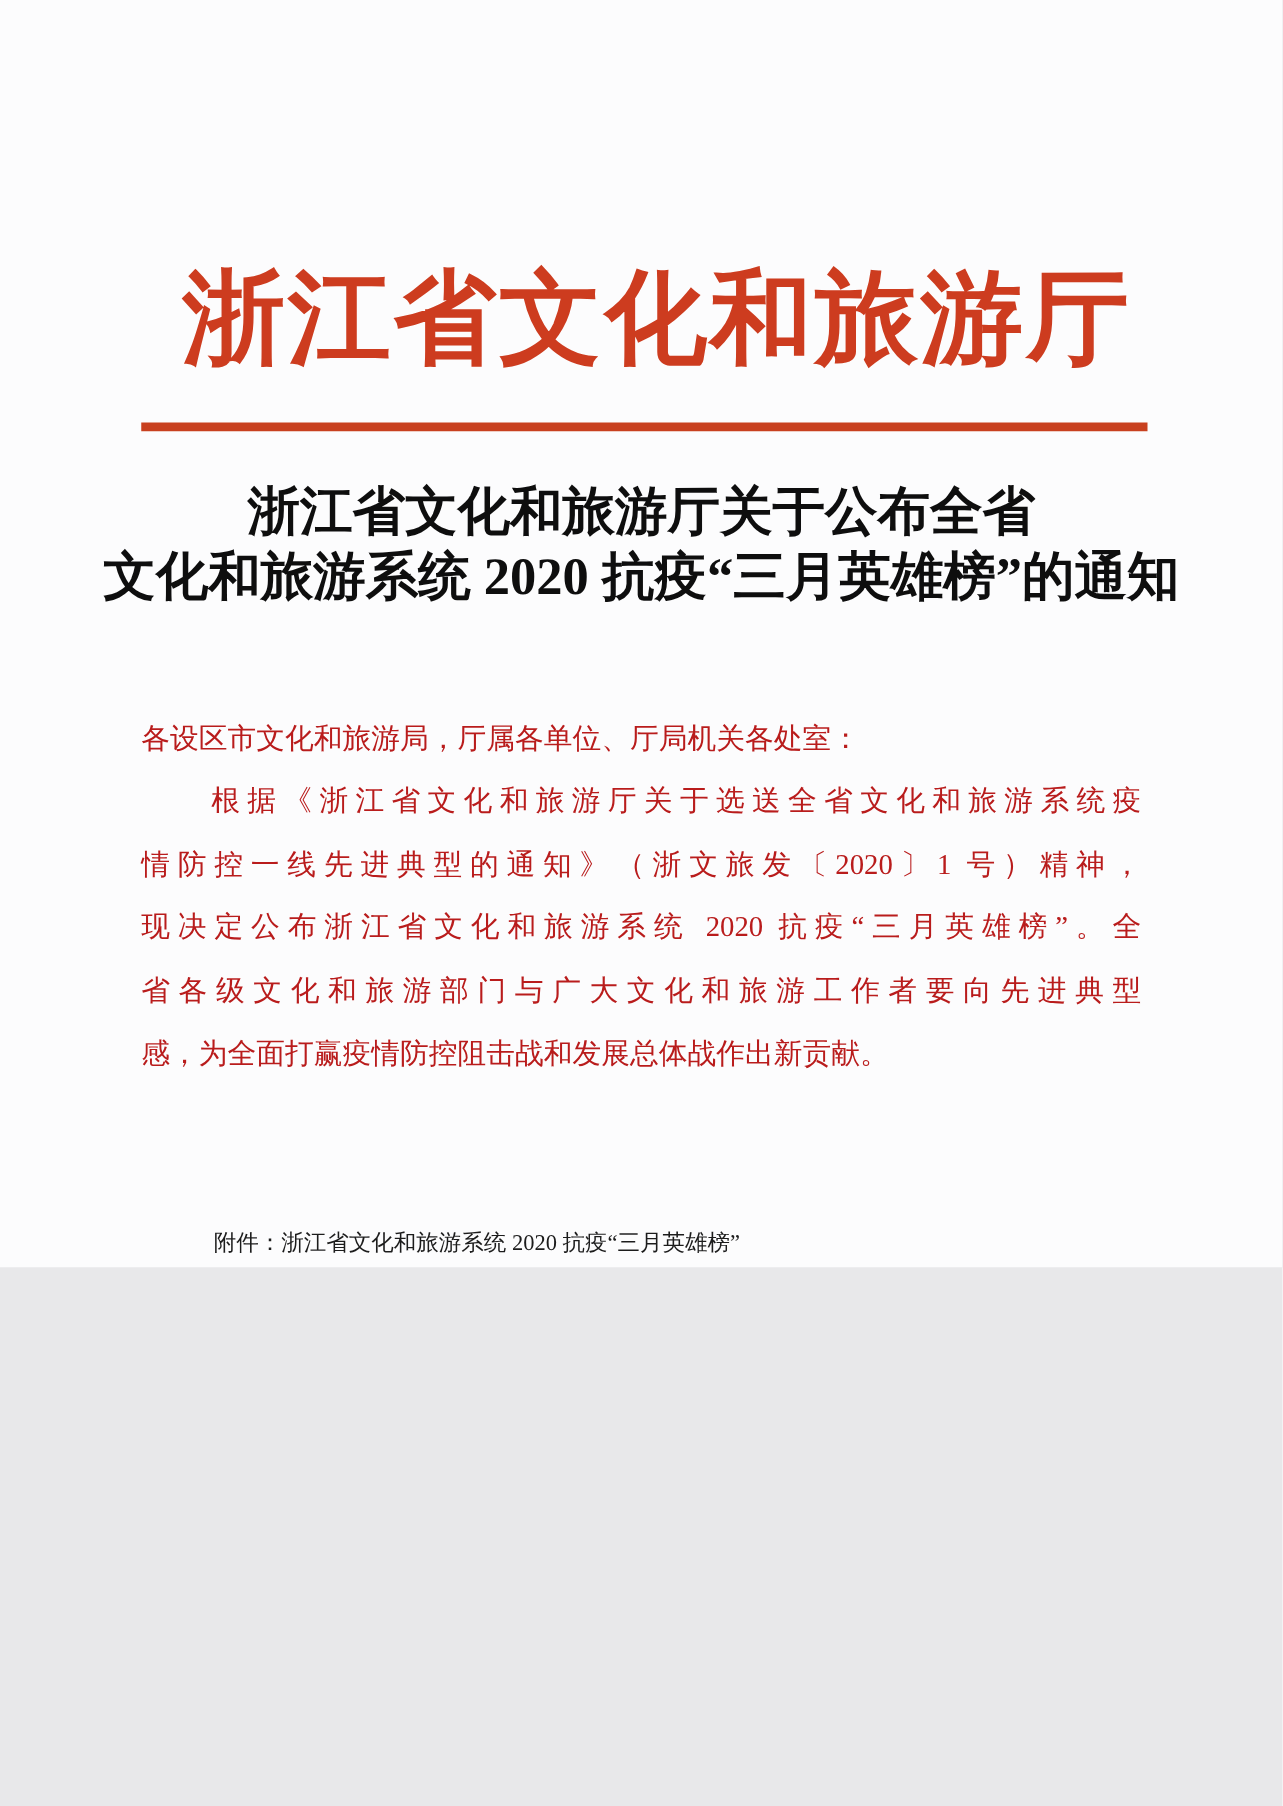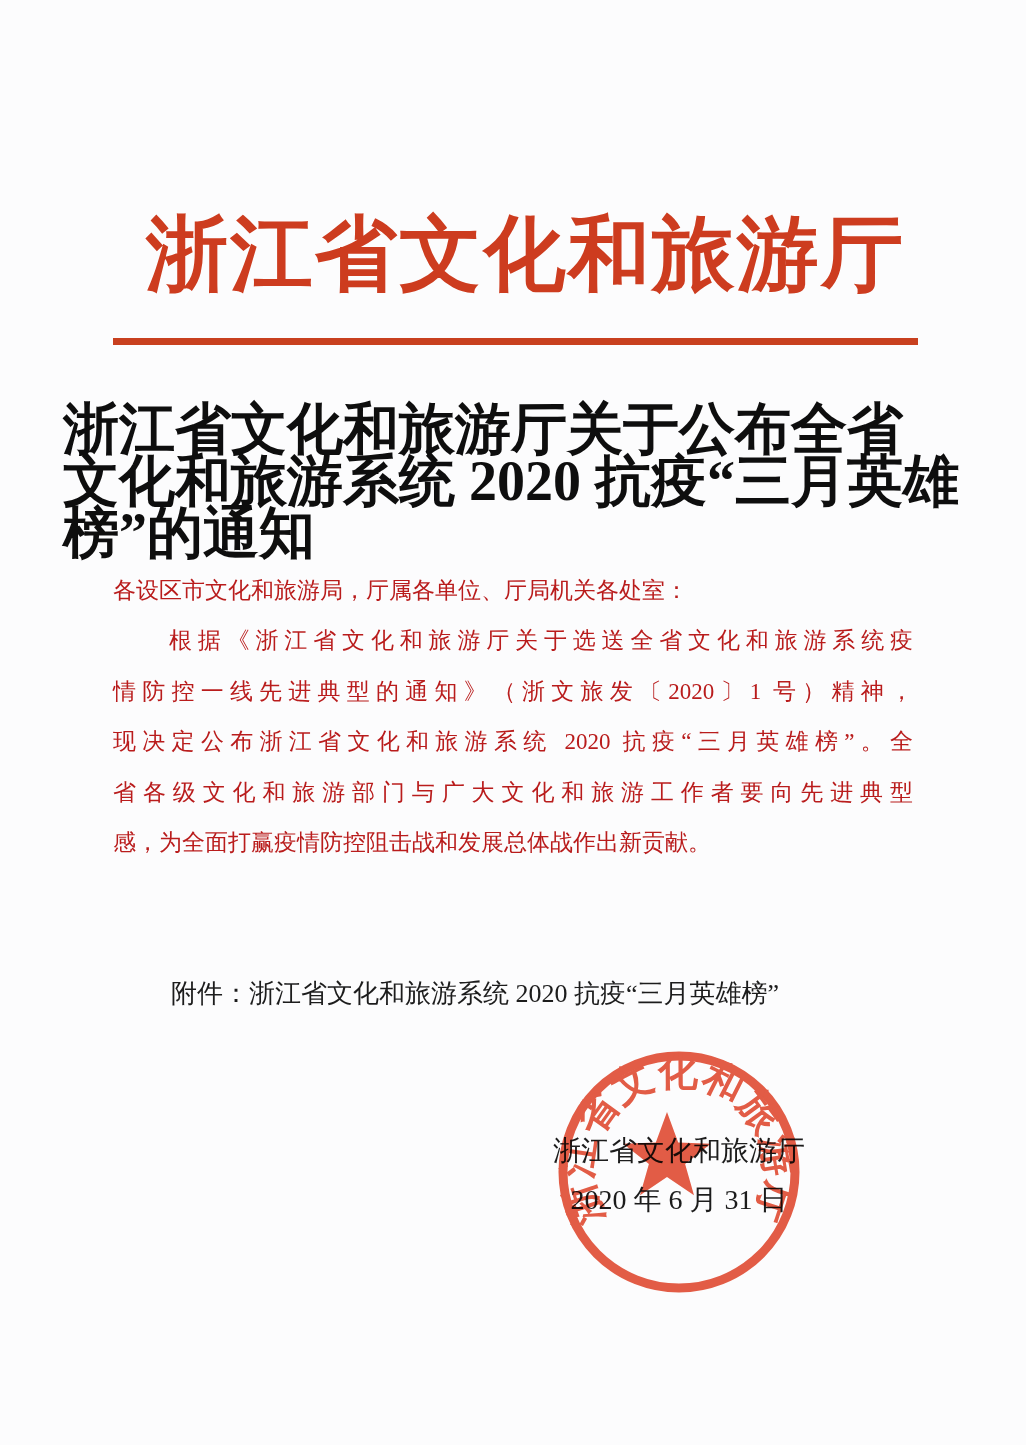--- a/index.html
+++ b/index.html
@@ -1,19 +1,19 @@
 <!DOCTYPE html>
 <html><head>
 <meta charset="utf-8">
 <style>
   html, body { margin: 0; padding: 0; background: #e8e8ea; }
   .page {
     position: relative;
     width: 1026px;
-    height: 1445px;
+    height: 1014px;
     margin: 0 auto;
     background: #fcfcfd;
     overflow: hidden;
     font-family: "Liberation Serif", "DejaVu Serif", serif;
     color: #1c1c1c;
   }
 
   
   .letterhead {
     position: absolute;
@@ -32,24 +32,24 @@
   .red-rule {
     position: absolute;
     left: 113px; top: 338px;
     width: 805px; height: 7px;
     background: #c8401f;
   }
 
   
   .doc-title {
     position: absolute;
-    left: 63px; top: 403px;
+    left: 63px; top: 384px;
     width: 900px;
-    text-align: left;
-    font-size: 56px;
+    text-align: center;
+    font-size: 42px;
     line-height: 52px;
     font-weight: bold;
     color: #0e0e0e;
   }
 
   
   .body-text {
     position: absolute;
     left: 113px; top: 566px;
     width: 800px;
@@ -63,21 +63,21 @@
     text-align-last: justify;
   }
   .indent { text-indent: 56px; }
 
   .attachment {
     position: absolute;
     left: 113px; top: 972px;
     width: 800px;
     padding-left: 58px;
     box-sizing: border-box;
-    font-size: 26px;
+    font-size: 18px;
     line-height: 44px;
     color: #1c1c1c;
   }
 
   
   .signature {
     position: absolute;
     left: 534px; top: 1126px;
     width: 290px;
     text-align: center;

